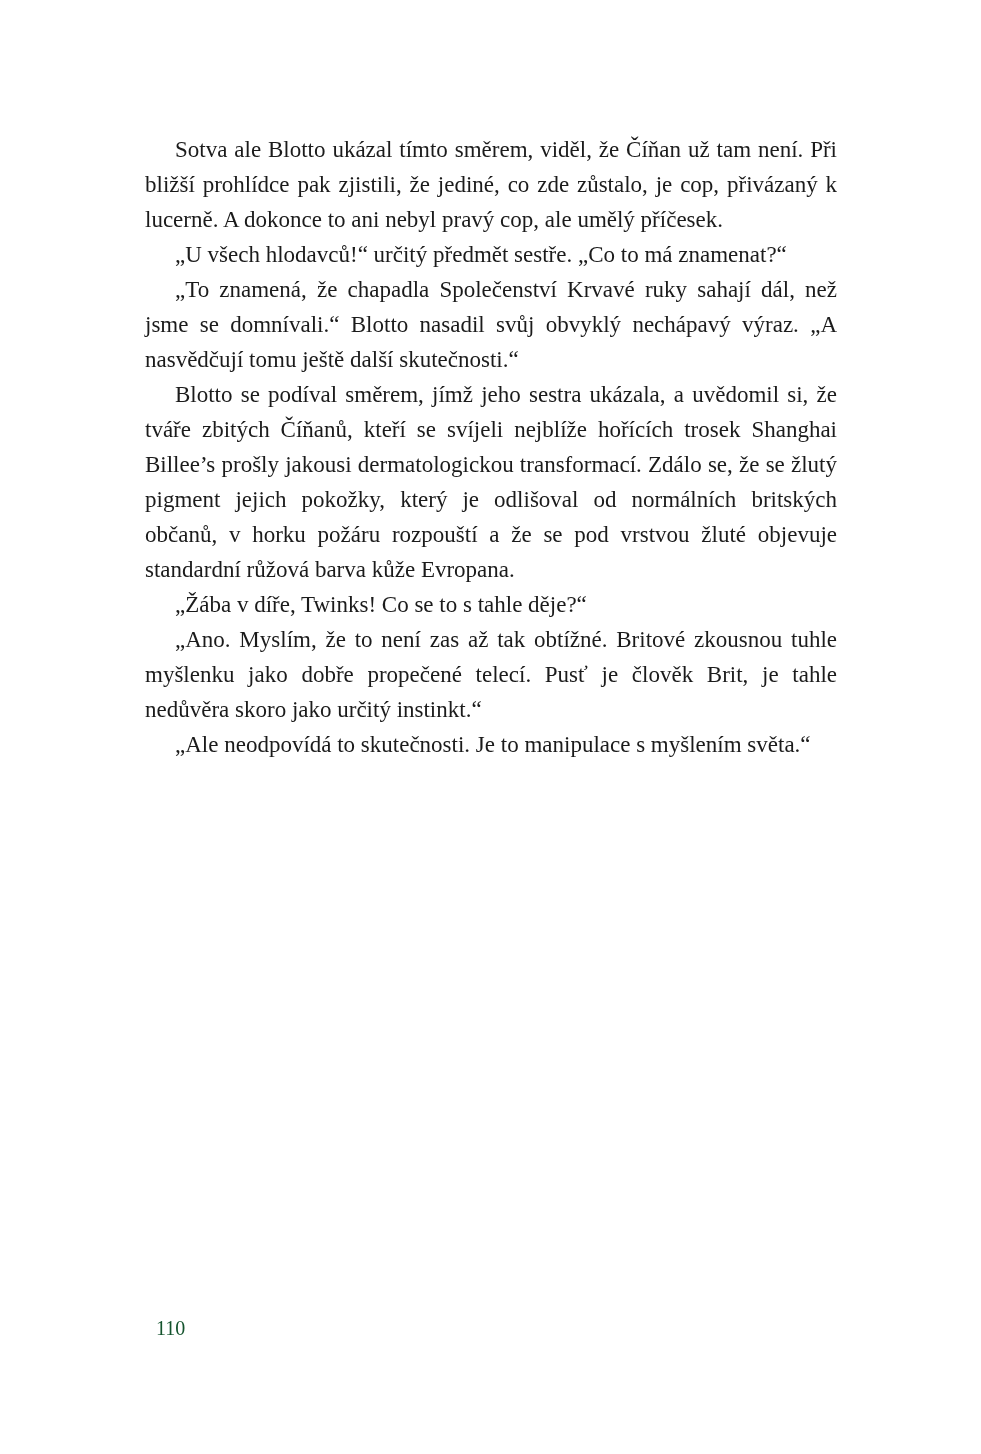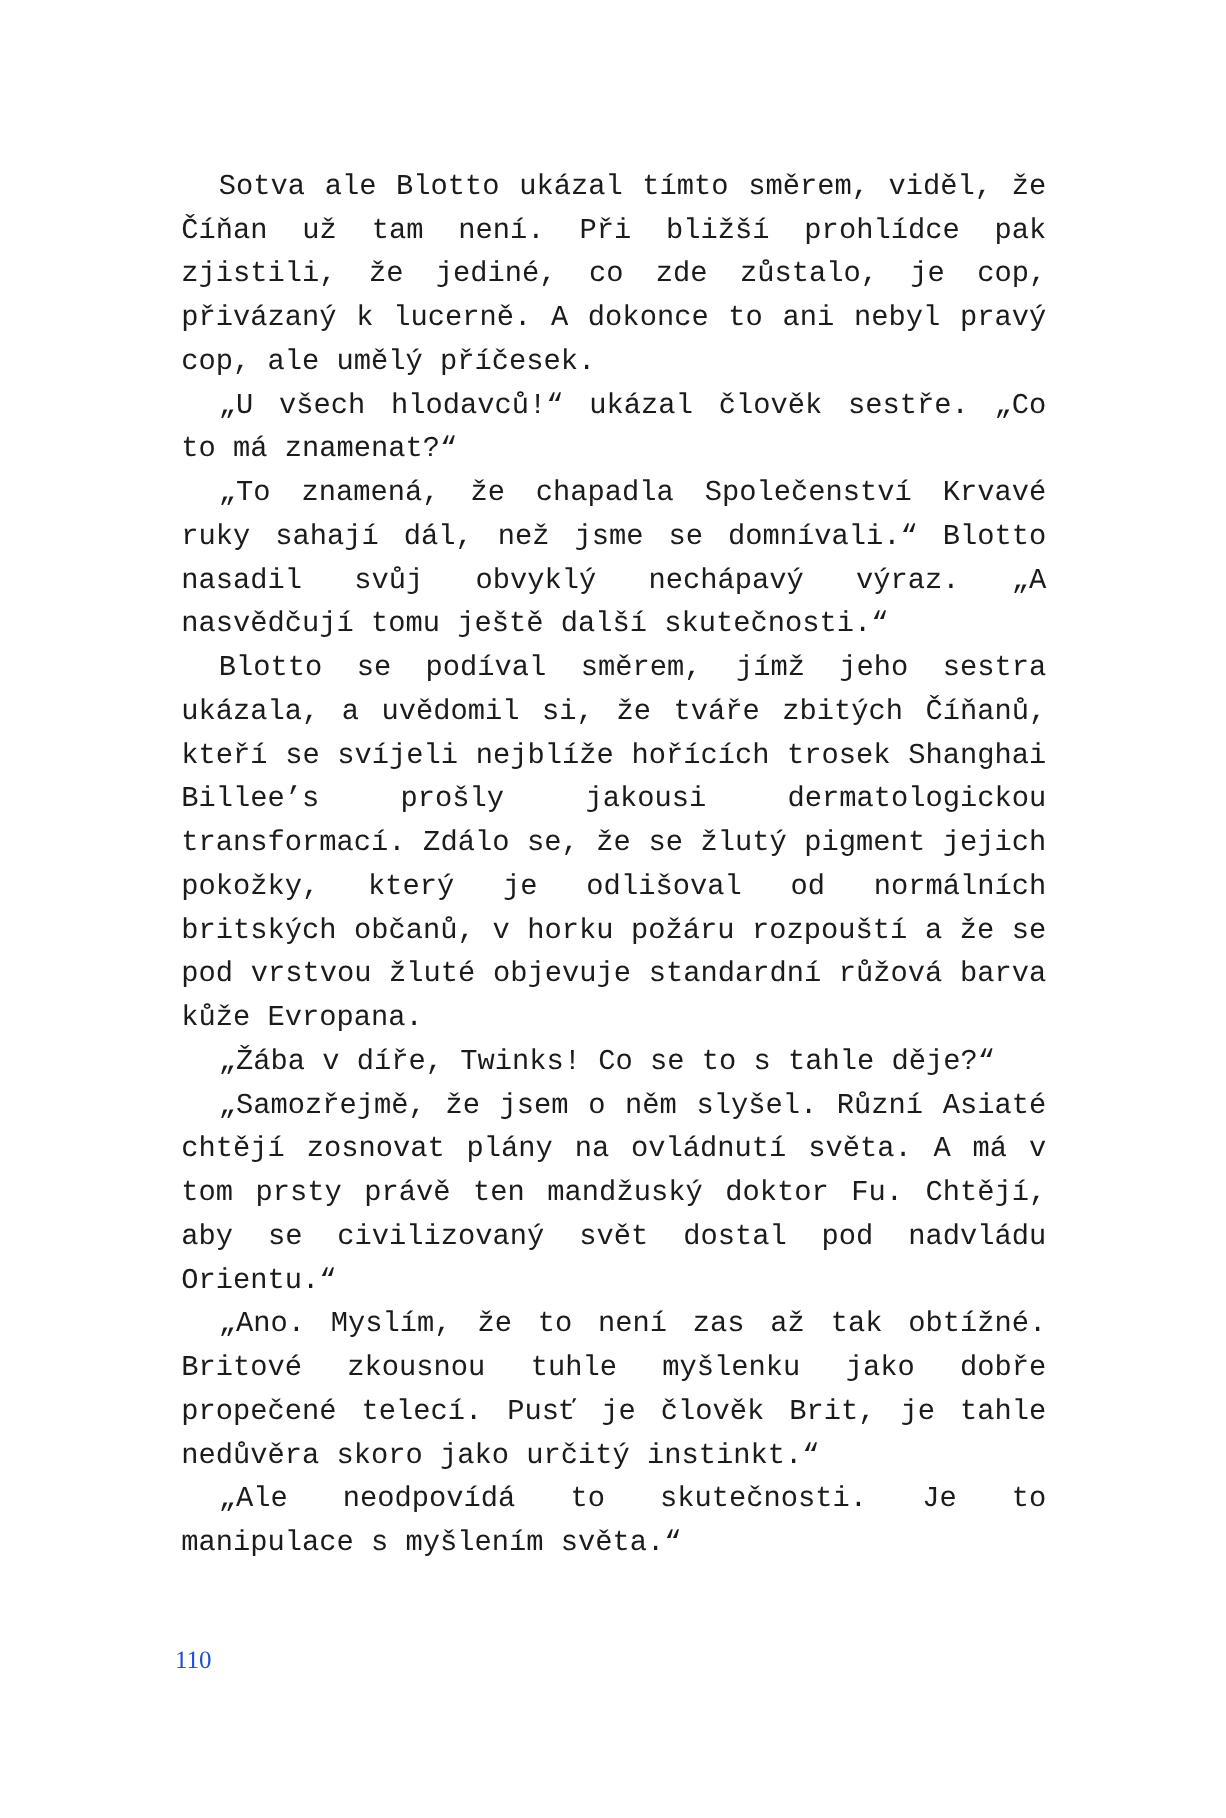--- a/index.html
+++ b/index.html
@@ -21,39 +21,37 @@
     top: 132px;
     width: 692px;
   }
   .para {
     margin: 0;
     text-align: justify;
     text-indent: 30px;
     font-size: 23px;
     line-height: 35px;
     hyphens: auto;
-    font-family: Liberation Mono, monospace;
     -webkit-hyphens: auto;
   }
   .page-number {
     position: absolute;
-    left: 140px;
+    left: 156px;
     top: 1316px;
     font-size: 20px;
     line-height: 24px;
-    color: #1d4ed8;
+    color: #14532d;
   }
 </style>
 </head>
 <body>
 
 <div class="text-block">
     <p class="para" lang="cs">Sotva ale Blotto ukázal tímto směrem, viděl, že Číňan už tam není. Při bližší prohlídce pak zjistili, že jediné, co zde zůstalo, je cop, přivázaný k lucerně. A dokonce to ani nebyl pravý cop, ale umělý příčesek.</p>
-    <p class="para" lang="cs">„U všech hlodavců!“ ukázal člověk sestře. „Co to má znamenat?“</p>
+    <p class="para" lang="cs">„U všech hlodavců!“ určitý předmět sestře. „Co to má znamenat?“</p>
     <p class="para" lang="cs">„To znamená, že chapadla Společenství Krvavé ruky sahají dál, než jsme se domnívali.“ Blotto nasadil svůj obvyklý nechápavý výraz. „A nasvědčují tomu ještě další skutečnosti.“</p>
     <p class="para" lang="cs">Blotto se podíval směrem, jímž jeho sestra ukázala, a uvědomil si, že tváře zbitých Číňanů, kteří se svíjeli nejblíže hořících trosek Shanghai Billee’s prošly jakousi dermatologickou transformací. Zdálo se, že se žlutý pigment jejich pokožky, který je odlišoval od normálních britských občanů, v horku požáru rozpouští a že se pod vrstvou žluté objevuje standardní růžová barva kůže Evropana.</p>
     <p class="para" lang="cs">„Žába v díře, Twinks! Co se to s tahle děje?“</p>
-    <p class="para" lang="cs">„Samozřejmě, že jsem o něm slyšel. Různí Asiaté chtějí zosnovat plány na ovládnutí světa. A má v tom prsty právě ten mandžuský doktor Fu. Chtějí, aby se civilizovaný svět dostal pod nadvládu Orientu.“</p>
     <p class="para" lang="cs">„Ano. Myslím, že to není zas až tak obtížné. Britové zkousnou tuhle myšlenku jako dobře propečené telecí. Pusť je člověk Brit, je tahle nedůvěra skoro jako určitý instinkt.“</p>
     <p class="para" lang="cs">„Ale neodpovídá to skutečnosti. Je to manipulace s myšlením světa.“</p>
   </div>
 
 <div class="page-number">110</div>
 
 </body></html>

